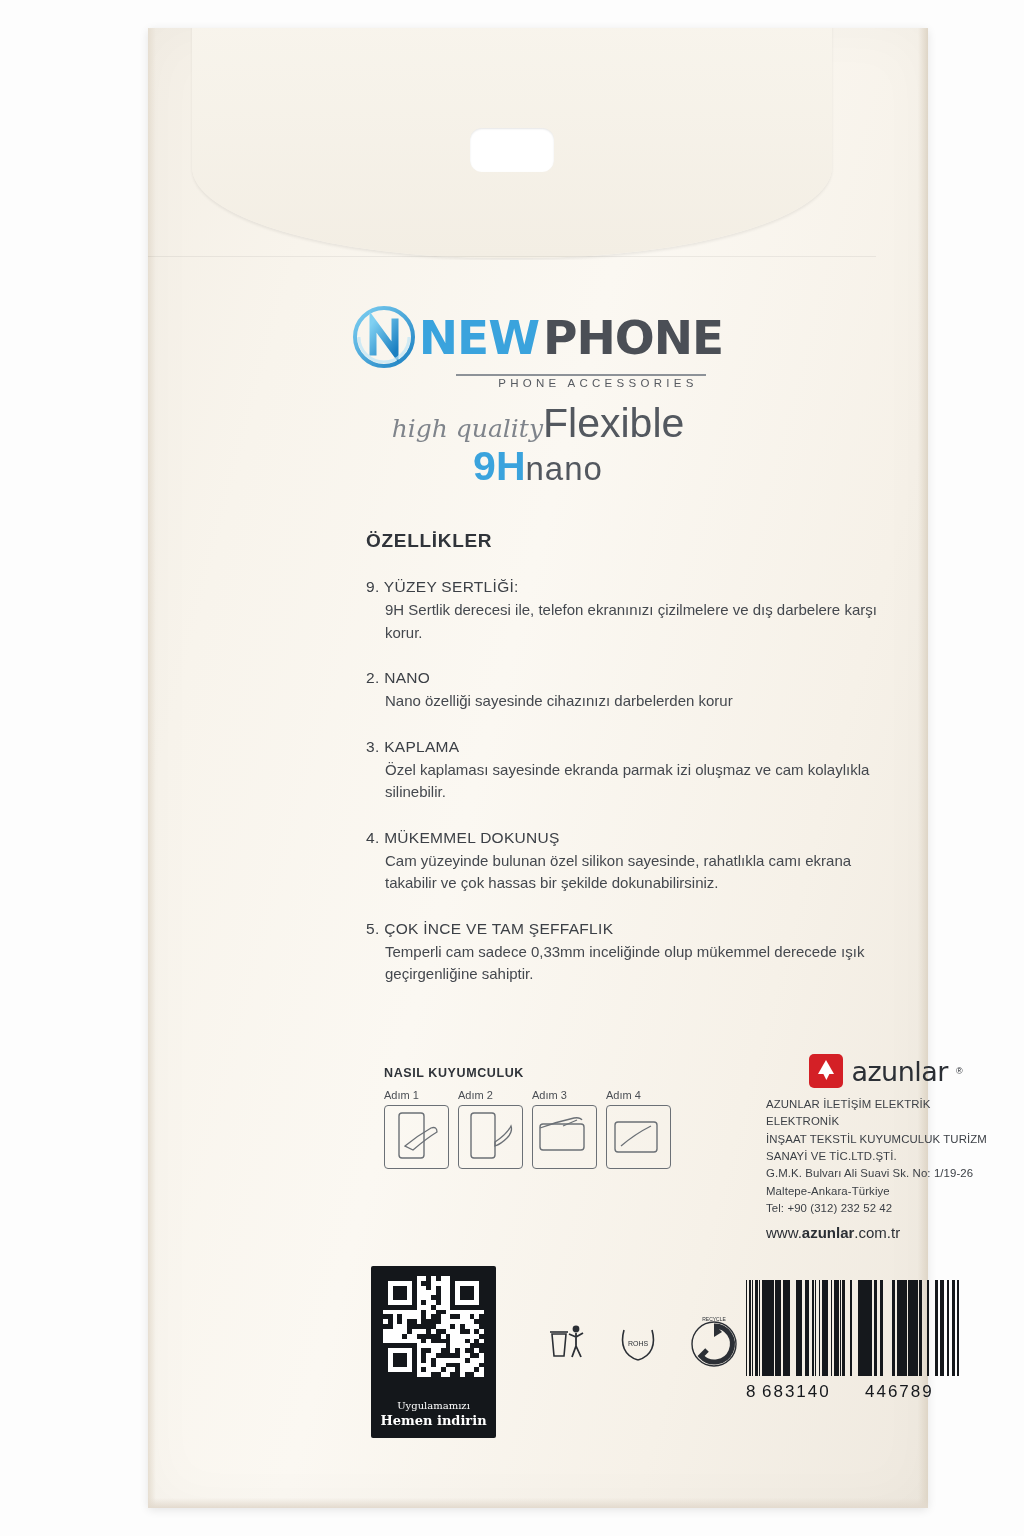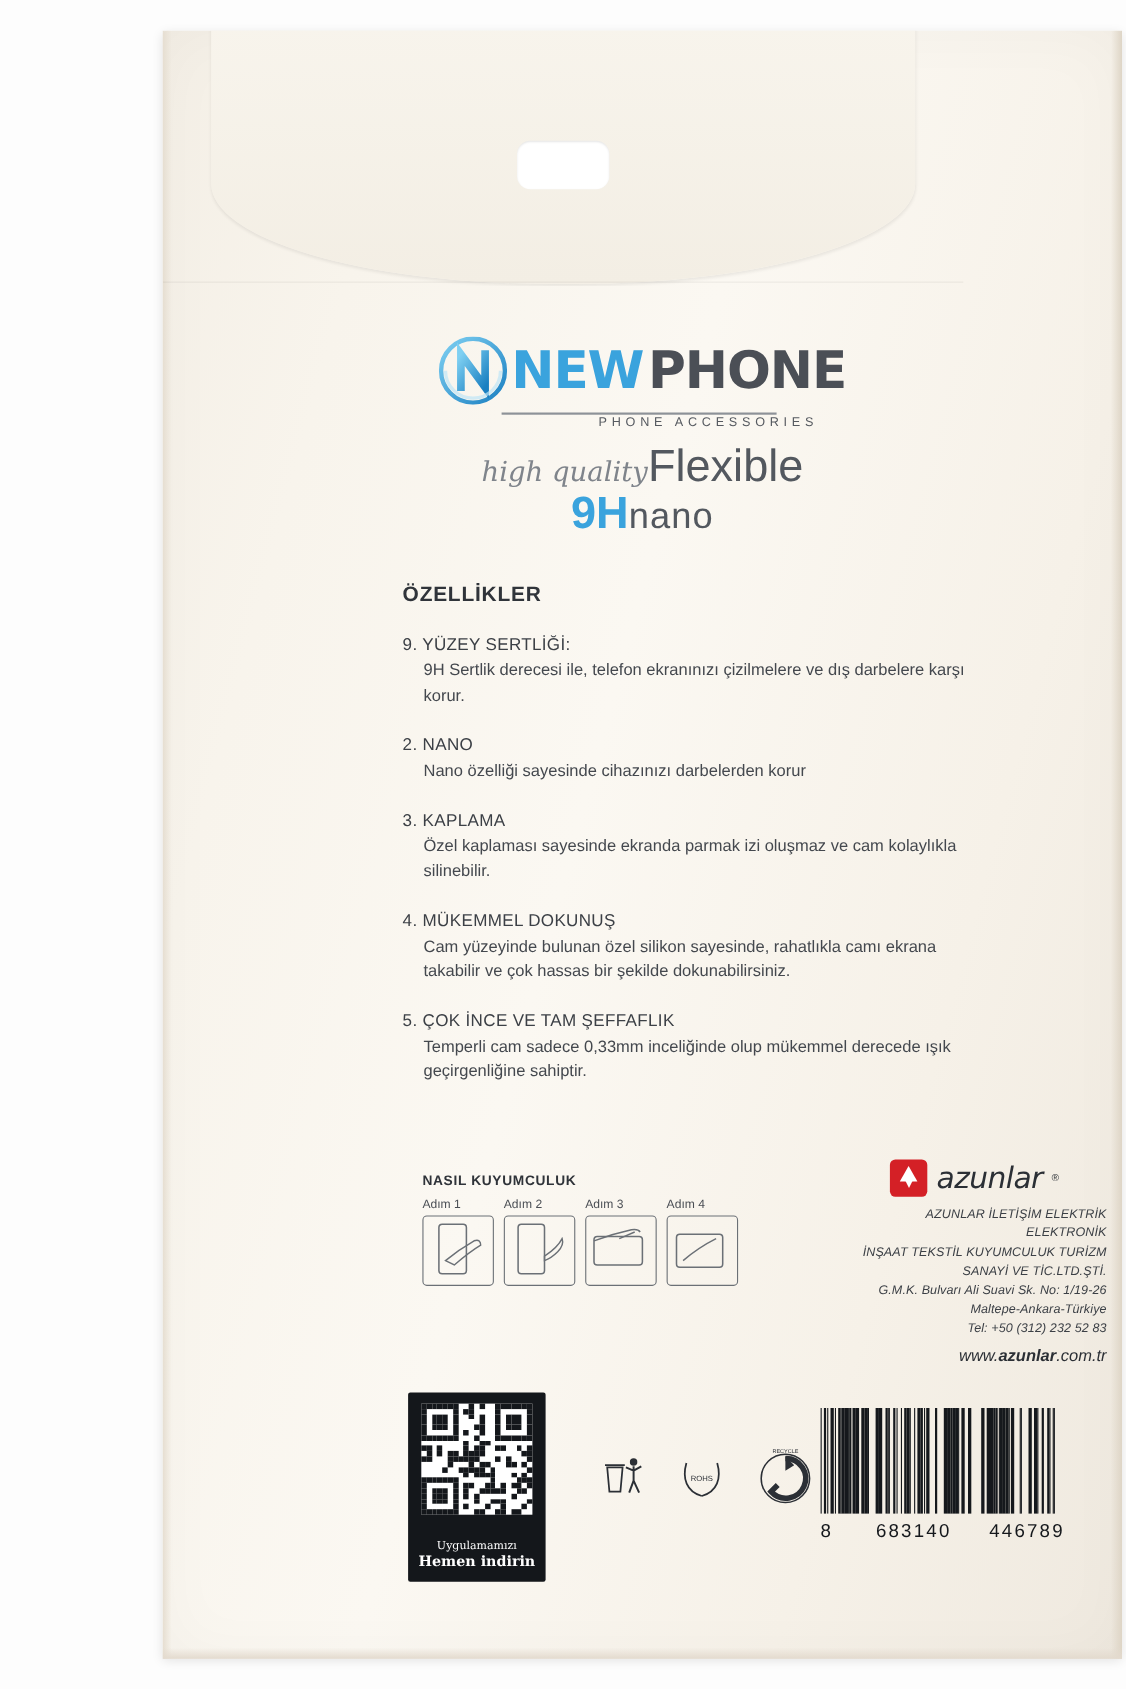--- a/index.html
+++ b/index.html
@@ -2,21 +2,21 @@
 <html><head>
 <meta charset="utf-8">
 <style>
   html,body{margin:0;padding:0;background:#ffffff;}
   body{width:1024px;height:1536px;font-family:"Liberation Sans",sans-serif;overflow:hidden;}
 
   .scene{position:relative;width:1024px;height:1536px;background:#fdfdfd;}
 
   
   .package{
-    position:absolute;left:148px;top:28px;width:872px;height:1480px;
+    position:absolute;left:148px;top:28px;width:780px;height:1480px;
     background:linear-gradient(105deg,#f4efe6 0%,#f8f4ec 18%,#fbf8f2 45%,#f6f1e8 75%,#efe9df 100%);
     border-radius:4px;
     box-shadow:0 2px 10px rgba(0,0,0,.10), 0 0 60px rgba(0,0,0,.03) inset;
   }
   .pkg-edge-l{position:absolute;left:0;top:0;width:8px;height:100%;
     background:linear-gradient(90deg,#e6ded1,rgba(230,222,209,0));}
   .pkg-edge-r{position:absolute;right:0;top:0;width:10px;height:100%;
     background:linear-gradient(270deg,#ded5c6,rgba(222,213,198,0));}
   .pkg-edge-b{position:absolute;left:0;bottom:0;width:100%;height:10px;
     background:linear-gradient(0deg,#e3dace,rgba(227,218,206,0));}
@@ -71,21 +71,21 @@
 
   
   .howto{position:absolute;left:236px;top:1038px;width:300px;}
   .howto-title{font-size:12.5px;font-weight:bold;letter-spacing:.6px;color:#2f3339;}
   .steps{display:flex;gap:11px;margin-top:9px;}
   .step{width:63px;}
   .step-label{font-size:11px;color:#4a4e54;margin-bottom:4px;}
   .step-box{width:63px;height:62px;border:1.4px solid #6b7076;border-radius:4px;position:relative;background:transparent;}
 
   
-  .company{position:absolute;left:618px;top:1026px;width:240px;text-align:right;font-style:italic;}
+  .company{position:absolute;left:618px;top:1026px;width:240px;text-align:left;}
   .az-row{display:flex;align-items:center;justify-content:center;gap:8px;}
   .az-logo{width:34px;height:34px;background:#d42026;border-radius:5px;position:relative;}
   .az-logo:before{content:"";position:absolute;left:9px;top:6px;width:0;height:0;
     border-left:8px solid transparent;border-right:8px solid transparent;border-bottom:14px solid #fff;}
   .az-logo:after{content:"";position:absolute;left:13px;top:18px;width:8px;height:8px;background:#fff;
     clip-path:polygon(50% 100%,0 0,100% 0);}
   .az-name{font-size:27px;color:#2b2f35;letter-spacing:-.5px;font-family:"DejaVu Sans",sans-serif;}
   .az-reg{font-size:9px;vertical-align:super;color:#2b2f35;}
   .company-lines{font-size:11.4px;line-height:1.52;color:#3c4046;margin-top:8px;letter-spacing:.1px;}
   .web{font-size:15px;color:#2b2f35;margin-top:7px;}
@@ -105,21 +105,21 @@
   .eco{position:absolute;left:390px;top:1288px;display:flex;align-items:center;gap:22px;}
   .eco-i{width:52px;height:52px;position:relative;}
 
   
   .barcode{position:absolute;left:598px;top:1252px;width:222px;}
   .bars{height:96px;display:flex;align-items:flex-end;gap:0;}
   .bars span{display:block;background:#15181c;height:100%;}
   .bc-num{margin-top:6px;font-size:17px;letter-spacing:2px;color:#15181c;
     font-family:"Liberation Sans",sans-serif;display:flex;}
   .bc-num .a{width:16px;}
-  .bc-num .b{flex:1;text-align:right;}
+  .bc-num .b{flex:1;text-align:left;}
 </style>
 </head>
 <body>
 
 <div class="scene">
   <div class="package">
     <div class="pkg-edge-l"></div>
     <div class="pkg-edge-r"></div>
     <div class="pkg-edge-b"></div>
 
@@ -233,21 +233,21 @@
         <span class="az-logo"></span>
         <span class="az-name">azunlar</span>
           <span class="az-reg">®</span>
       </div>
       <div class="company-lines">
         <div>AZUNLAR İLETİŞİM ELEKTRİK ELEKTRONİK</div>
         <div>İNŞAAT TEKSTİL KUYUMCULUK TURİZM</div>
         <div>SANAYİ VE TİC.LTD.ŞTİ.</div>
         <div>G.M.K. Bulvarı Ali Suavi Sk. No: 1/19-26</div>
         <div>Maltepe-Ankara-Türkiye</div>
-        <div>Tel: +50 (312) 232 52 83</div>
+        <div>Tel: +90 (312) 232 52 42</div>
       </div>
       <div class="web">
         <span>www.</span><b>azunlar</b><span>.com.tr</span>
       </div>
     </div>
 
     <div class="qrbox">
       <div class="qr" id="qr">
           <div class="qr-cell" style="left: 0px; top: 0px; width: 4.80952px; height: 4.80952px;"></div>
           <div class="qr-cell" style="left: 4.80952px; top: 0px; width: 4.80952px; height: 4.80952px;"></div>

